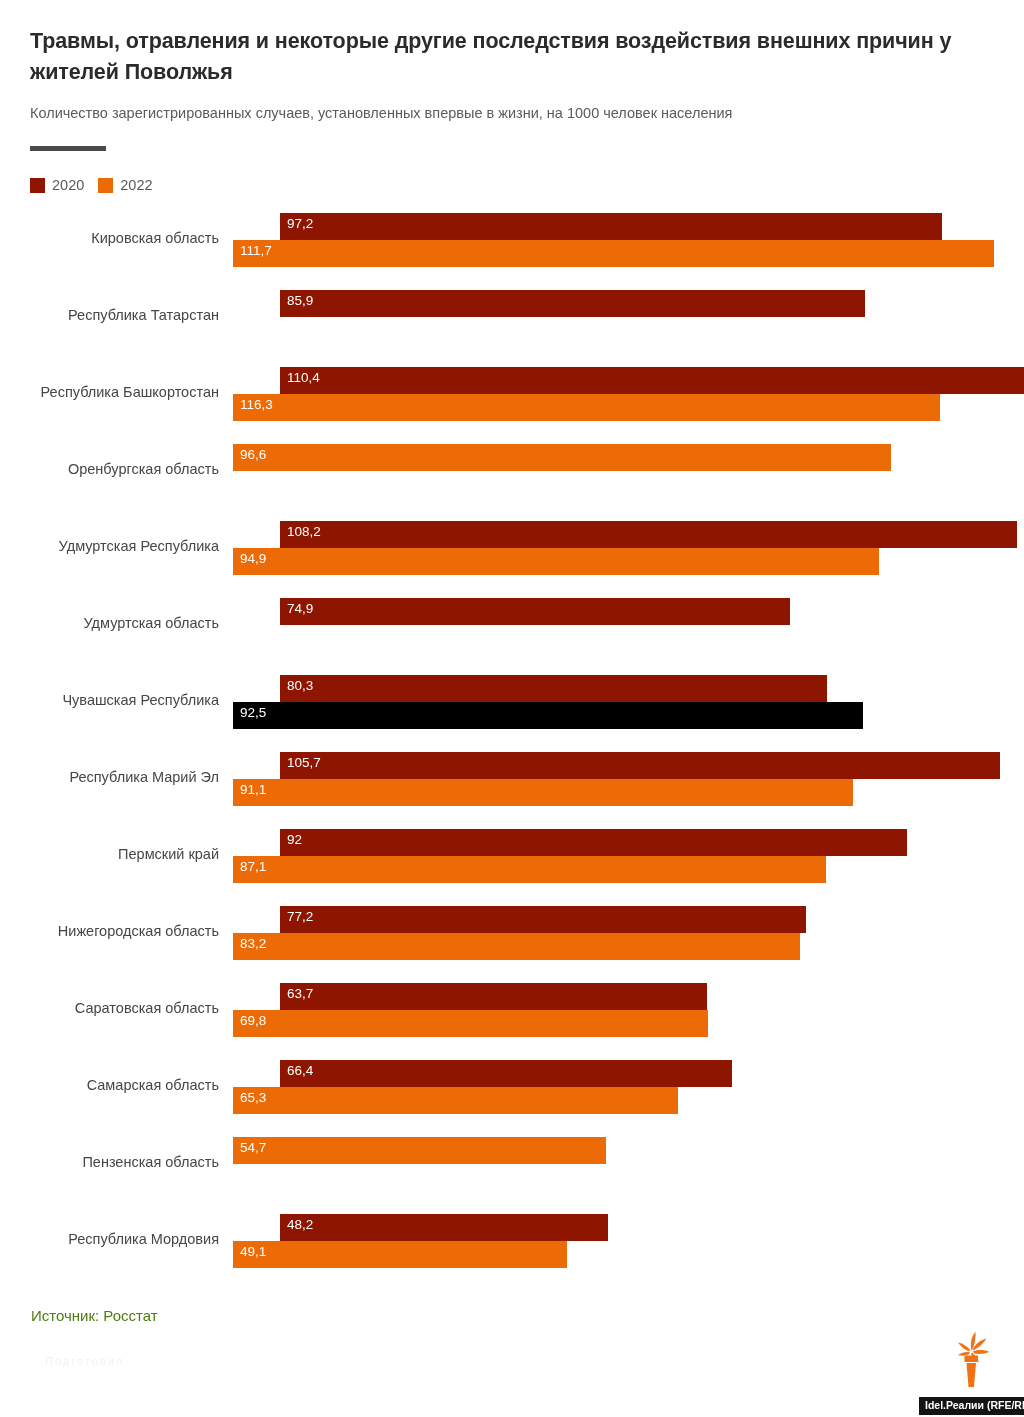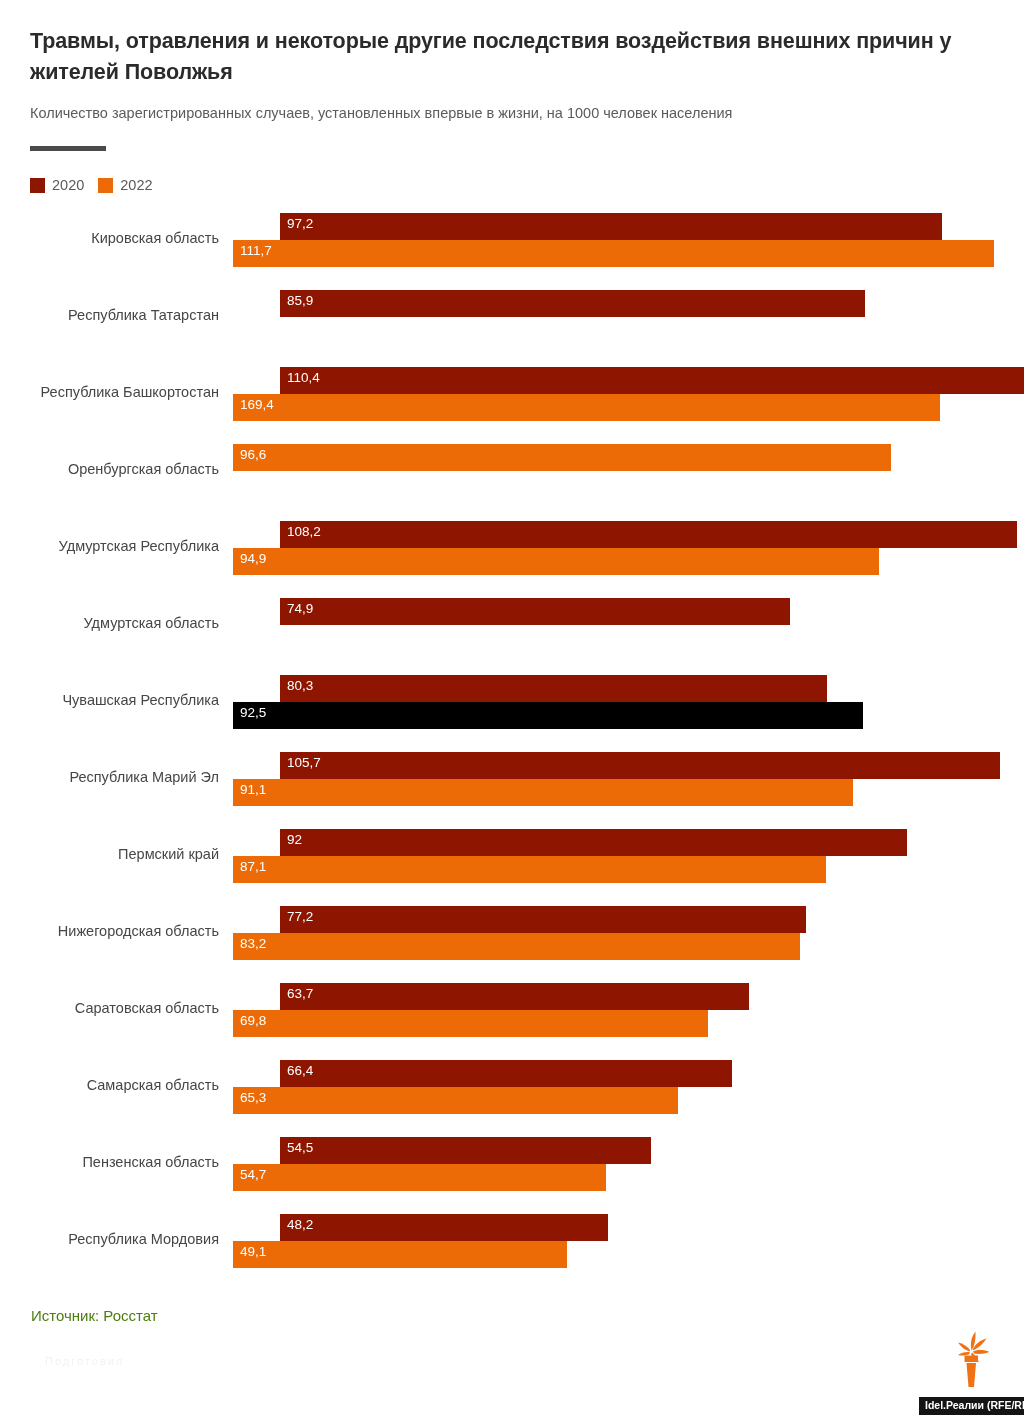--- a/index.html
+++ b/index.html
@@ -217,21 +217,21 @@
           </div>
         </div>
       </div>
       <div class="bar-row">
         <div class="row-label">Республика Башкортостан</div>
         <div class="bars">
           <div class="bar bar-2020" style="width: 751.8px; background: rgb(142, 21, 0);">
             <span class="bar-value">110,4</span>
           </div>
           <div class="bar bar-2022" style="width: 706.9px; background: rgb(236, 107, 6);">
-            <span class="bar-value">169,4</span>
+            <span class="bar-value">116,3</span>
           </div>
         </div>
       </div>
       <div class="bar-row">
         <div class="row-label">Оренбургская область</div>
         <div class="bars">
           <div class="bar bar-2022" style="width: 657.8px; background: rgb(236, 107, 6);">
             <span class="bar-value">96,6</span>
           </div>
         </div>
@@ -295,21 +295,21 @@
             <span class="bar-value">77,2</span>
           </div>
           <div class="bar bar-2022" style="width: 566.6px; background: rgb(236, 107, 6);">
             <span class="bar-value">83,2</span>
           </div>
         </div>
       </div>
       <div class="bar-row">
         <div class="row-label">Саратовская область</div>
         <div class="bars">
-          <div class="bar bar-2020" style="width: 469px; background: rgb(142, 21, 0);">
+          <div class="bar bar-2020" style="width: 427px; background: rgb(142, 21, 0);">
             <span class="bar-value">63,7</span>
           </div>
           <div class="bar bar-2022" style="width: 475.3px; background: rgb(236, 107, 6);">
             <span class="bar-value">69,8</span>
           </div>
         </div>
       </div>
       <div class="bar-row">
         <div class="row-label">Самарская область</div>
         <div class="bars">
@@ -317,23 +317,20 @@
             <span class="bar-value">66,4</span>
           </div>
           <div class="bar bar-2022" style="width: 444.7px; background: rgb(236, 107, 6);">
             <span class="bar-value">65,3</span>
           </div>
         </div>
       </div>
       <div class="bar-row">
         <div class="row-label">Пензенская область</div>
         <div class="bars">
-          <div class="bar bar-2020" style="width: 371.1px; background: rgb(142, 21, 0);">
-            <span class="bar-value">54,5</span>
-          </div>
           <div class="bar bar-2022" style="width: 372.5px; background: rgb(236, 107, 6);">
             <span class="bar-value">54,7</span>
           </div>
         </div>
       </div>
       <div class="bar-row">
         <div class="row-label">Республика Мордовия</div>
         <div class="bars">
           <div class="bar bar-2020" style="width: 328.2px; background: rgb(142, 21, 0);">
             <span class="bar-value">48,2</span>

